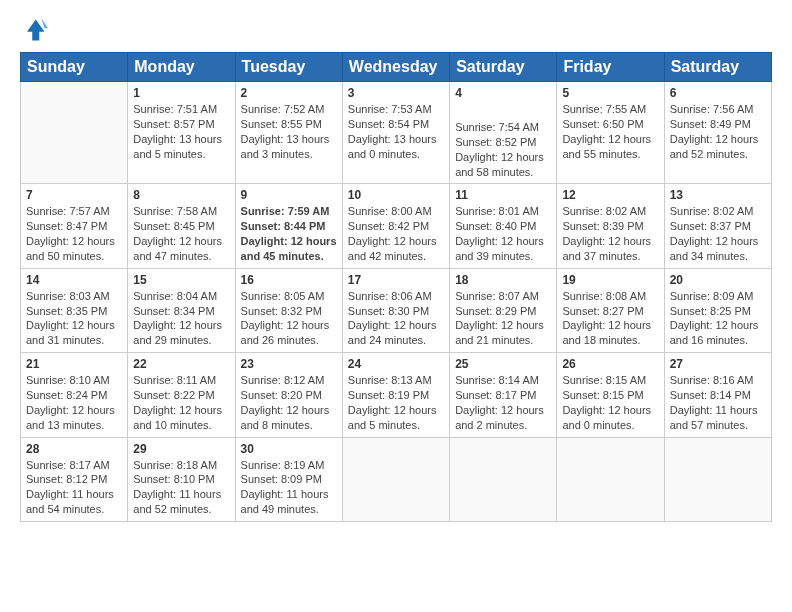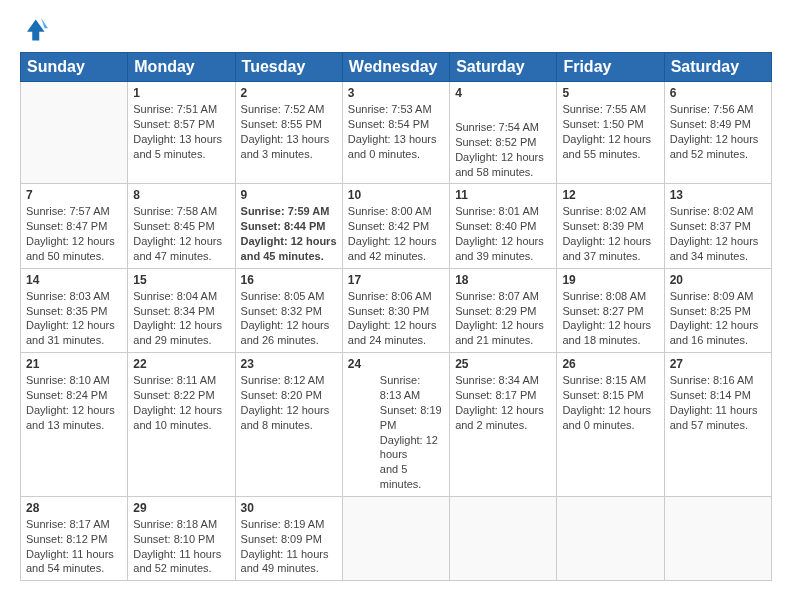--- a/index.html
+++ b/index.html
@@ -142,21 +142,21 @@
           <td>
             <span class="day-num">4</span>
             <div class="day-info" style="white-space: pre-line; margin-top: 20px;">Sunrise: 7:54 AM
 Sunset: 8:52 PM
 Daylight: 12 hours
 and 58 minutes.</div>
           </td>
           <td>
             <span class="day-num">5</span>
             <div class="day-info" style="white-space: pre-line;">Sunrise: 7:55 AM
-Sunset: 1:50 PM
+Sunset: 6:50 PM
 Daylight: 12 hours
 and 55 minutes.</div>
           </td>
           <td>
             <span class="day-num">6</span>
             <div class="day-info" style="white-space: pre-line;">Sunrise: 7:56 AM
 Sunset: 8:49 PM
 Daylight: 12 hours
 and 52 minutes.</div>
           </td>
@@ -280,28 +280,28 @@
           </td>
           <td>
             <span class="day-num">23</span>
             <div class="day-info" style="white-space: pre-line;">Sunrise: 8:12 AM
 Sunset: 8:20 PM
 Daylight: 12 hours
 and 8 minutes.</div>
           </td>
           <td>
             <span class="day-num">24</span>
-            <div class="day-info" style="white-space: pre-line; margin-left: 32px;">Sunrise: 8:13 AM
+            <div class="day-info" style="white-space: pre-line;">Sunrise: 8:13 AM
 Sunset: 8:19 PM
 Daylight: 12 hours
 and 5 minutes.</div>
           </td>
           <td>
             <span class="day-num">25</span>
-            <div class="day-info" style="white-space: pre-line;">Sunrise: 8:34 AM
+            <div class="day-info" style="white-space: pre-line;">Sunrise: 8:14 AM
 Sunset: 8:17 PM
 Daylight: 12 hours
 and 2 minutes.</div>
           </td>
           <td>
             <span class="day-num">26</span>
             <div class="day-info" style="white-space: pre-line;">Sunrise: 8:15 AM
 Sunset: 8:15 PM
 Daylight: 12 hours
 and 0 minutes.</div>

